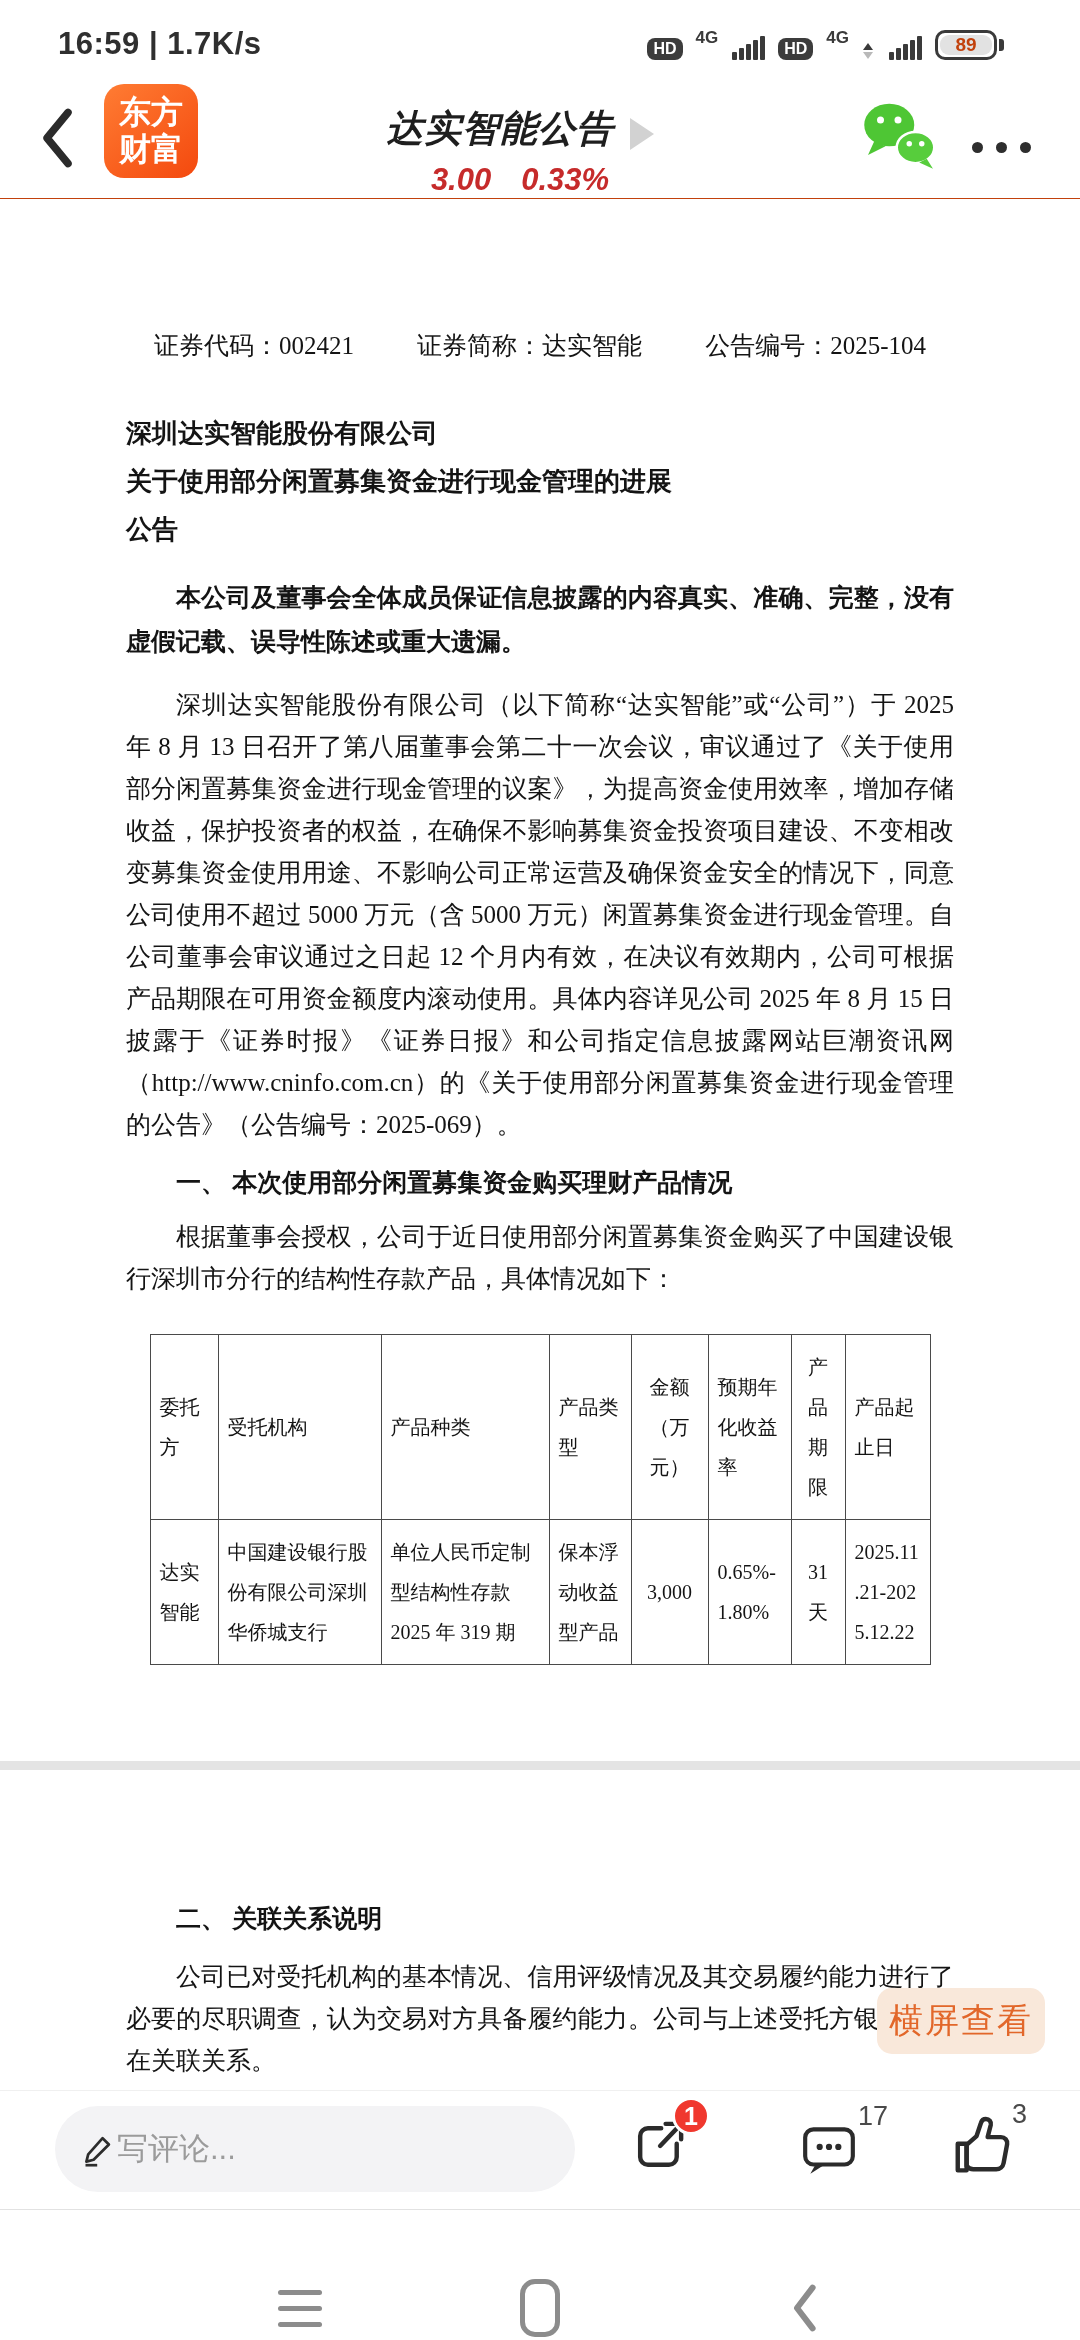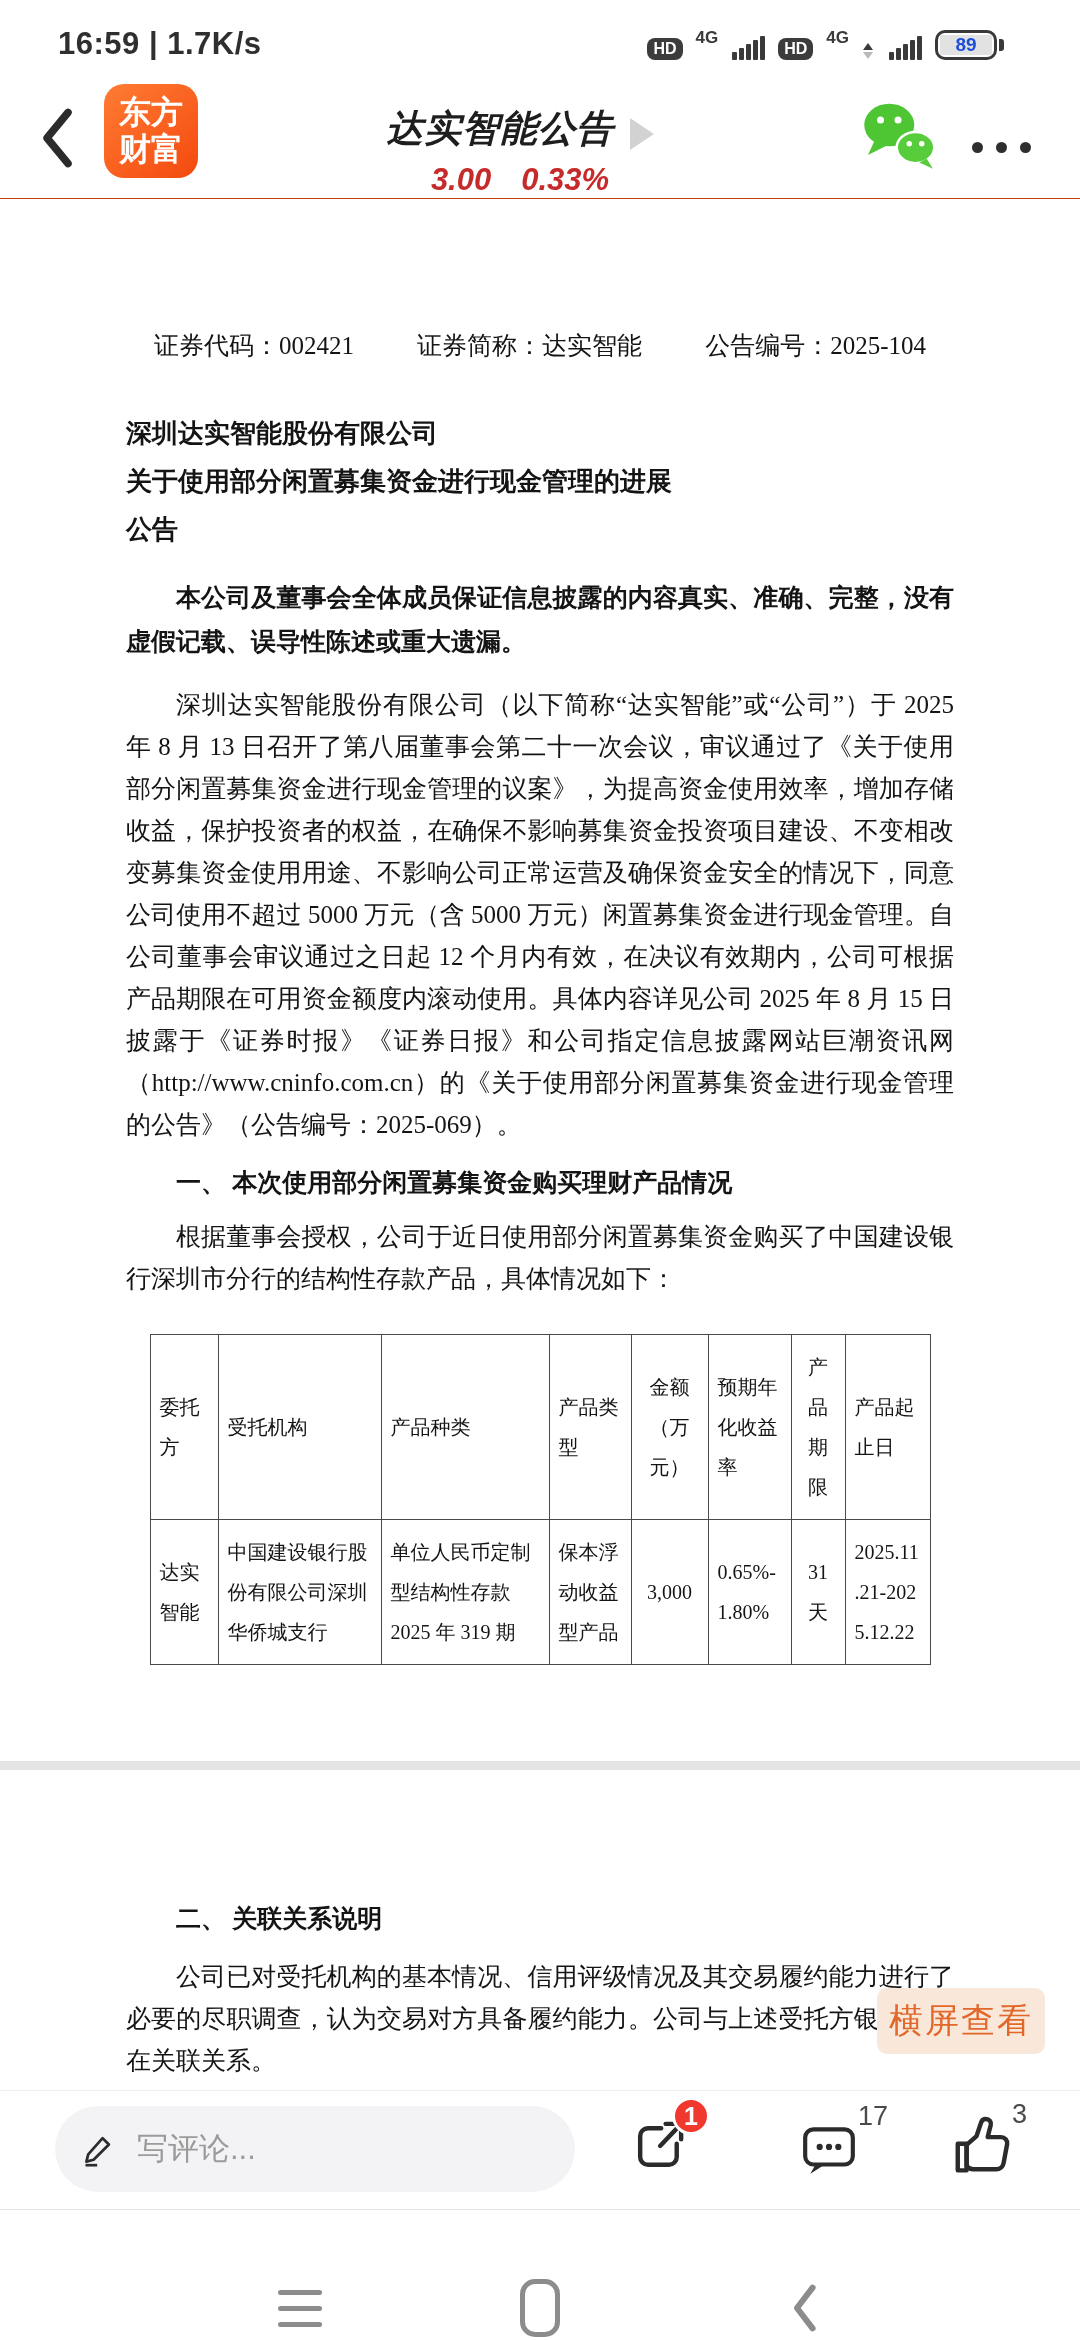--- a/index.html
+++ b/index.html
@@ -17,22 +17,22 @@
   .net-group{display:flex;align-items:flex-end;gap:14px;}
   .net-4g{font-size:17px;font-weight:600;color:#3a3a3a;margin-bottom:12px;}
   .bars{display:flex;align-items:flex-end;gap:2px;}
   .bars i{display:block;width:5px;background:#3a3a3a;border-radius:1px;}
   .b1{height:8px;}.b2{height:12px;}.b3{height:16px;}.b4{height:20px;}.b5{height:24px;}
   .updown{display:flex;flex-direction:column;gap:2px;margin:0 2px 1px 0;}
   .tri-up{width:0;height:0;border-left:5px solid transparent;border-right:5px solid transparent;border-bottom:7px solid #3a3a3a;}
   .tri-dn{width:0;height:0;border-left:5px solid transparent;border-right:5px solid transparent;border-top:7px solid #b9b9b9;}
   .battery{display:flex;align-items:center;}
   .bat-body{width:62px;height:30px;border:3px solid #3a3a3a;border-radius:10px;padding:2px;display:flex;}
-  .bat-fill{flex:1;background:#e2e2e2;border-radius:1px;display:flex;align-items:center;justify-content:center;
-    font-size:19px;font-weight:700;color:#1d4ed8;}
+  .bat-fill{flex:1;background:#e2e2e2;border-radius:9px;display:flex;align-items:center;justify-content:center;
+    font-size:19px;font-weight:700;color:#c2410c;}
   .bat-nub{width:5px;height:12px;background:#3a3a3a;border-radius:0 3px 3px 0;margin-left:2px;}
   
   .app-header{position:absolute;left:0;top:60px;width:100%;height:139px;background:#fff;border-bottom:1px solid #c2410c;}
   .back-btn{position:absolute;left:36px;top:48px;width:40px;height:60px;}
   .em-logo{position:absolute;left:104px;top:24px;width:94px;height:94px;border-radius:20px;
     background:linear-gradient(140deg,#ff7c33,#f4490e);color:#fff;display:flex;flex-direction:column;
     align-items:center;justify-content:center;font-weight:700;font-size:32px;line-height:37px;}
   .header-center{position:absolute;left:180px;right:220px;top:0;height:100%;text-align:center;font-style:italic;}
   .header-title{margin-top:44px;font-size:37px;font-weight:700;color:#1e1e1e;letter-spacing:1px;display:inline-block;}
   .play-tri{display:inline-block;width:0;height:0;border-left:24px solid #d2d2d2;border-top:16px solid transparent;
@@ -54,27 +54,27 @@
   .doc-para.p2{margin-top:12px;}
   .doc-table{margin:34px auto 0;width:780px;border-collapse:collapse;table-layout:fixed;font-size:20px;}
   .doc-table th,.doc-table td{border:1px solid #4a4a4a;font-weight:400;line-height:40px;vertical-align:middle;
     padding:12px 9px;text-align:left;white-space:pre-line;word-break:break-all;}
   .doc-table .c-center{text-align:center;}
   .page-break{height:9px;background:#e4e4e4;margin:96px -126px 0;}
   .doc-h.h2{margin-top:128px;}
   .doc-para.p3{margin-top:16px;}
   
   .landscape-btn{position:absolute;right:35px;top:1988px;width:168px;height:66px;background:#f9e8da;
-    border-radius:10px;display:flex;align-items:center;justify-content:center;color:#e2672a;
+    border-radius:15px;display:flex;align-items:center;justify-content:center;color:#e2672a;
     font-size:34px;letter-spacing:2px;z-index:6;}
   
   .bottom-bar{position:absolute;left:0;top:2090px;width:100%;height:120px;background:#fff;z-index:5;
     border-top:1px solid #f0f0f0;border-bottom:1px solid #e2e2e2;}
   .comment-pill{position:absolute;left:55px;top:15px;width:520px;height:86px;border-radius:44px;background:#f3f3f5;
-    display:flex;align-items:center;padding:0 26px;gap:20px;}
+    display:flex;align-items:center;padding:0 26px;gap:0;}
   .comment-input{flex:1;border:none;background:transparent;outline:none;font-size:31px;color:#333;
     font-family:"Liberation Sans","DejaVu Sans",sans-serif;}
   .comment-input::placeholder{color:#9b9b9b;}
   .icon-wrap{position:absolute;}
   .count-label{position:absolute;font-size:27px;color:#4a4a4a;}
   .share-badge{position:absolute;left:672px;top:6px;min-width:38px;height:38px;border-radius:19px;background:#f0382e;
     color:#fff;font-size:25px;font-weight:600;display:flex;align-items:center;justify-content:center;
     border:3px solid #fff;z-index:2;padding:0 4px;}
   
   .nav-bar{position:absolute;left:0;top:2211px;width:100%;height:129px;background:#fff;}

